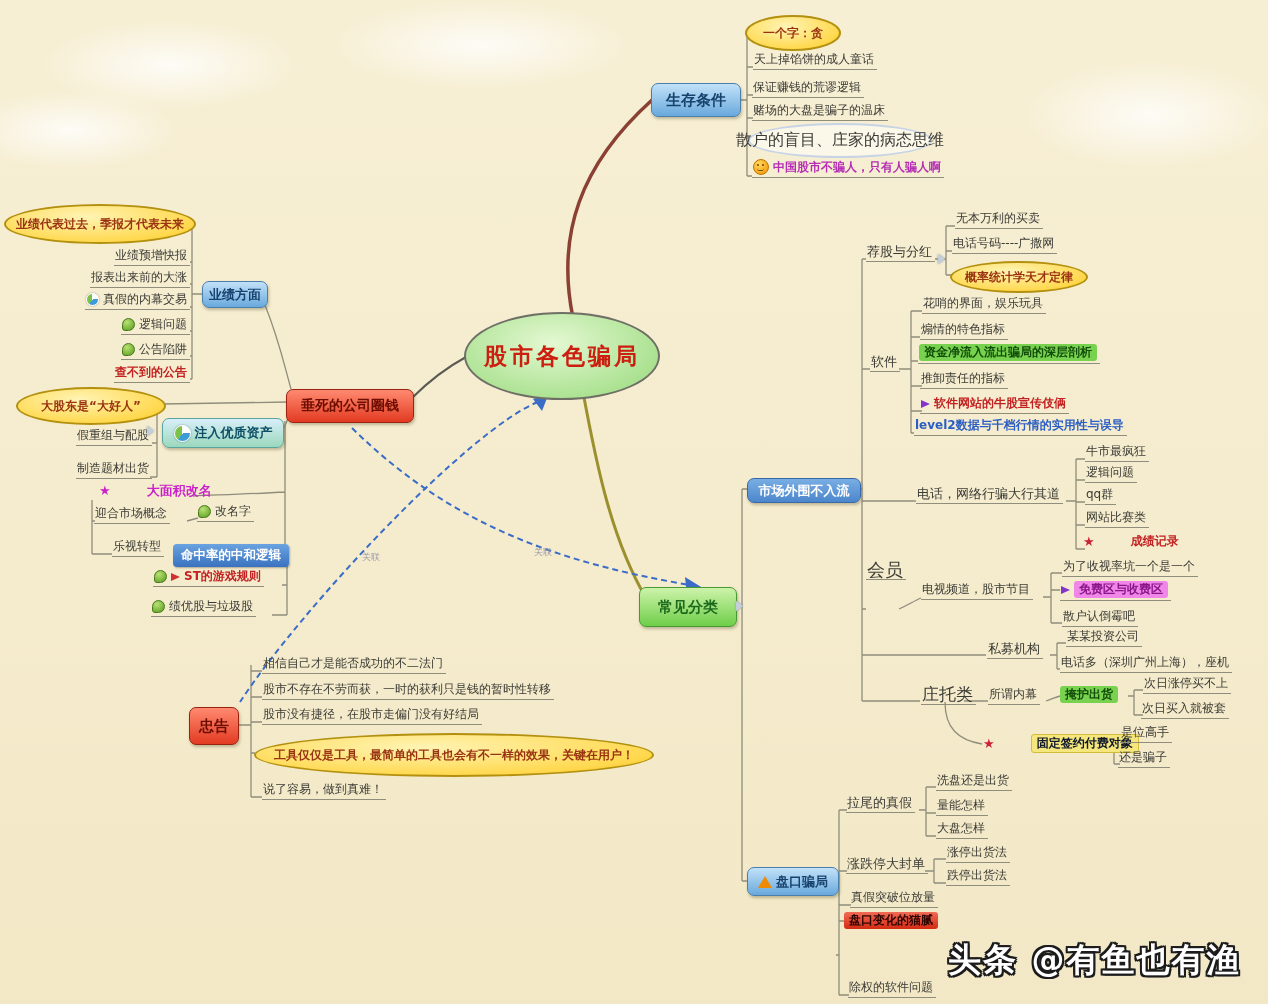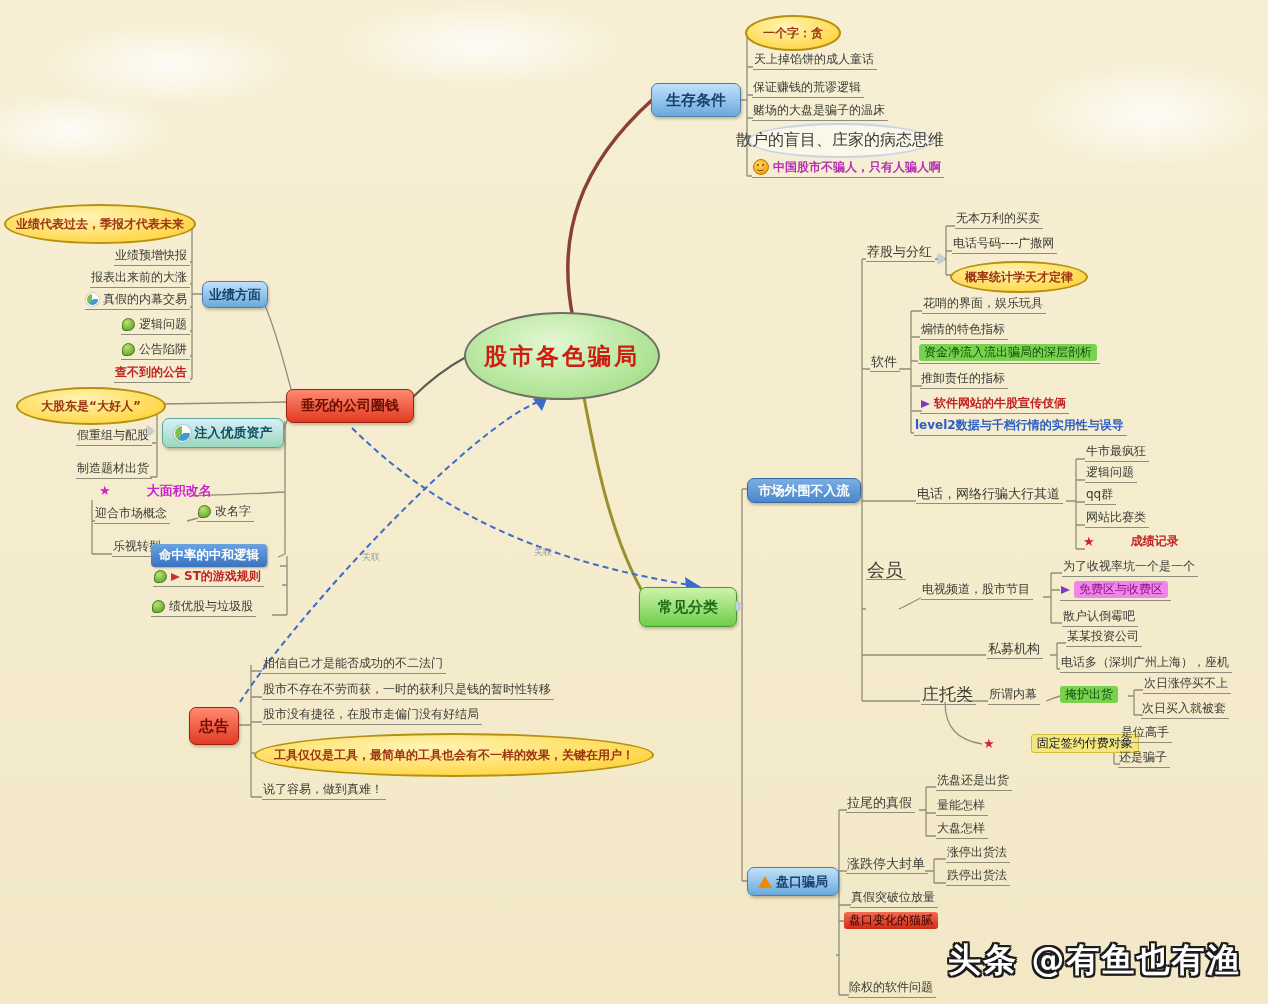--- a/index.html
+++ b/index.html
@@ -27,27 +27,27 @@
   .midblue{background:linear-gradient(#79aee4,#4c86cc);border:1px solid #3a69a8;color:#fff;}
   
   .ell{position:absolute;border-radius:50%;display:flex;align-items:center;justify-content:center;
      text-align:center;white-space:nowrap;}
   .yellow{background:radial-gradient(ellipse at 42% 30%,#fff4b4,#ffd84d 72%,#efb70a);
      border:2px solid #b3900f;color:#9a3312;font-weight:bold;font-size:12px;}
   .center-ell{background:radial-gradient(ellipse at 45% 35%,#e4f8d2,#a9e18f 75%,#8bcf76);
      border:2px solid #6f6f66;color:#cc1f10;font-weight:bold;font-size:23px;letter-spacing:3px;}
   .white-ell{border:2px solid #c7d4e6;background:rgba(255,255,255,.5);}
   
-  .hl{padding:1px 5px;border-radius:3px;font-weight:normal;}
+  .hl{padding:1px 5px;border-radius:3px;font-weight:bold;}
   .hl-green{background:#79d24f;color:#114d08;}
   .hl-purple{background:#ef86e8;color:#8a1588;}
   .hl-yellow{background:#f5e77e;color:#0f172a;border:1px solid #d3bd38;}
   .hl-red{background:linear-gradient(#f26a55,#d42a12);color:#2d0400;}
   .hl-blue{position:absolute;background:linear-gradient(#6aa3e0,#3a72c0);color:#fff;font-weight:bold;
-     font-size:12.5px;padding:3px 8px;border-radius:4px;white-space:nowrap;box-shadow:1px 1px 2px rgba(0,0,0,.3);}
+     font-size:12.5px;padding:3px 8px;border-radius:4px;white-space:nowrap;box-shadow:1px 1px 2px rgba(0,0,0,.3);margin-left:22px;}
   
   .leaf{width:11px;height:11px;flex:none;border-radius:50% 50% 50% 3px;
      background:radial-gradient(circle at 35% 30%,#b9e273,#569a1d);border:1px solid #47791a;display:inline-block;}
   .flag{width:0;height:0;flex:none;border-top:4px solid transparent;border-bottom:4px solid transparent;display:inline-block;}
   .flag-p{border-left:9px solid #8433cc;}
   .flag-r{border-left:9px solid #d03030;}
   .star{font-size:13px;line-height:13px;flex:none;color:#cc2233;}
   .star::before{content:"★";}
   .star-m{color:#cc22cc;}
   .smiley{position:relative;width:14px;height:14px;flex:none;border-radius:50%;

